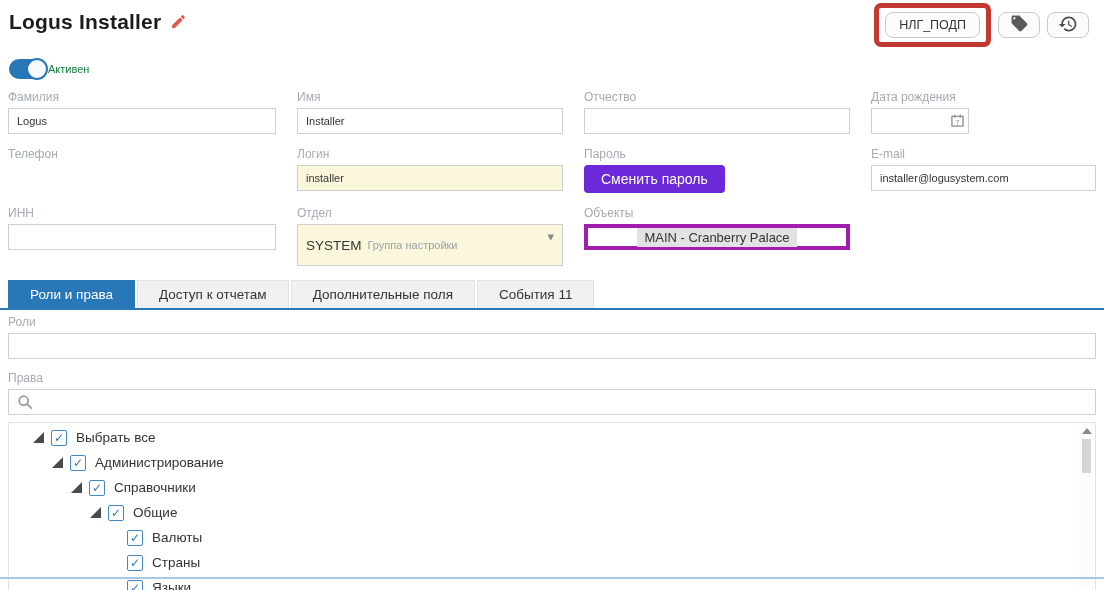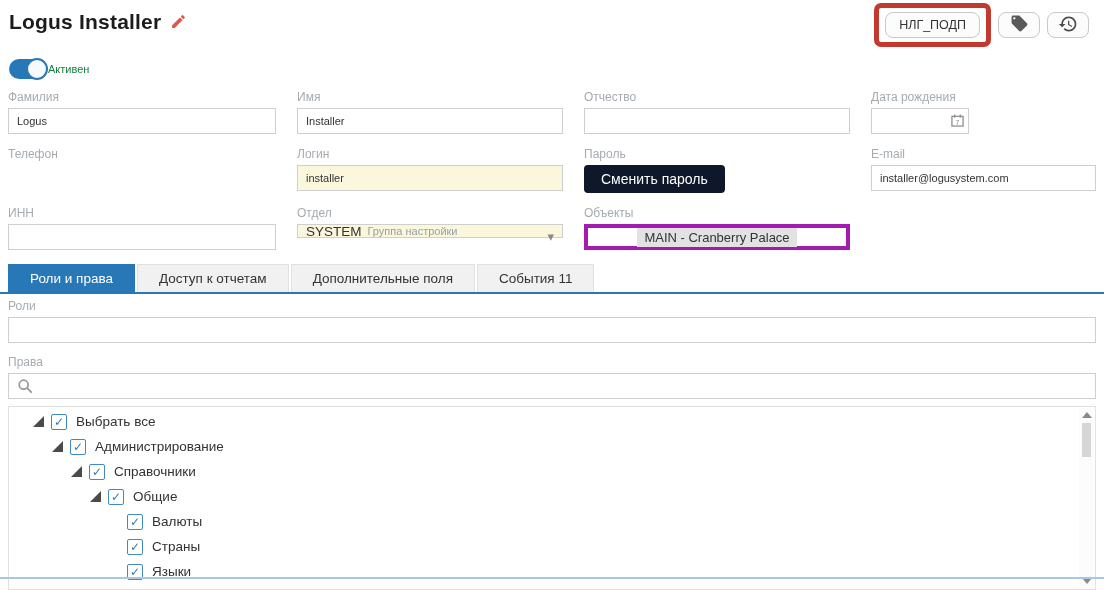--- a/index.html
+++ b/index.html
@@ -28,23 +28,23 @@
   
   .form-grid { display:grid; grid-template-columns:268px 266px 266px auto; column-gap:21px;
                padding:0 8px; margin-top:11px; }
   .field { margin-bottom:13px; }
   .f-label { display:block; font-size:12px; color:#a5abb1; margin-bottom:4px; }
   .inp { width:100%; height:26px; border:1px solid #cfcfcf; background:#fff; padding:0 8px;
          font-size:11px; color:#333; font-family:inherit; }
   .inp.yellow, .select-box.yellow { background:#fbf7dc; }
   .date-wrap { position:relative; width:98px; }
   .date-wrap svg { position:absolute; right:5px; top:6px; }
-  .btn-primary { height:28px; background:#0f172a; border:none; border-radius:4px; color:#fff;
+  .btn-primary { height:28px; background:#6d28d9; border:none; border-radius:4px; color:#fff;
                  font-size:14px; padding:0 17px; font-family:inherit; }
-  .select-box { position:relative; height:14px; border:1px solid #cfcfcf; display:flex;
+  .select-box { position:relative; height:42px; border:1px solid #cfcfcf; display:flex;
                 align-items:center; padding:0 22px 0 8px; }
   .select-box .sel-main { font-size:13.5px; color:#333; }
   .select-box .sel-hint { font-size:11px; color:#98a0a7; margin-left:6px; }
   .select-box::after { content:"▾"; position:absolute; right:8px; top:4px; color:#8a8a8a; font-size:13px; }
   .chip-box { height:26px; border:4px solid #a21caf; display:flex; align-items:center; padding:0 6px;justify-content:center; }
   .chip { background:#e2e2e2; color:#333; font-size:13px; padding:2px 7px; white-space:nowrap; }
 
   
   .tabs { display:flex; padding-left:8px; border-bottom:2px solid #2878b8; margin-top:1px; }
   .tab { font-size:13.5px; padding:6px 21px 6px; background:#f1f1f1; color:#333;

